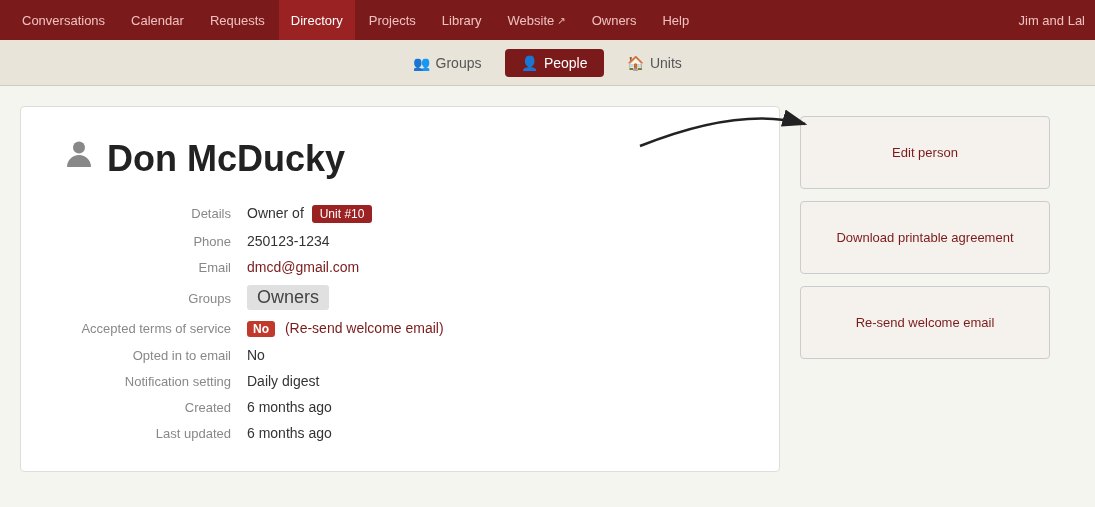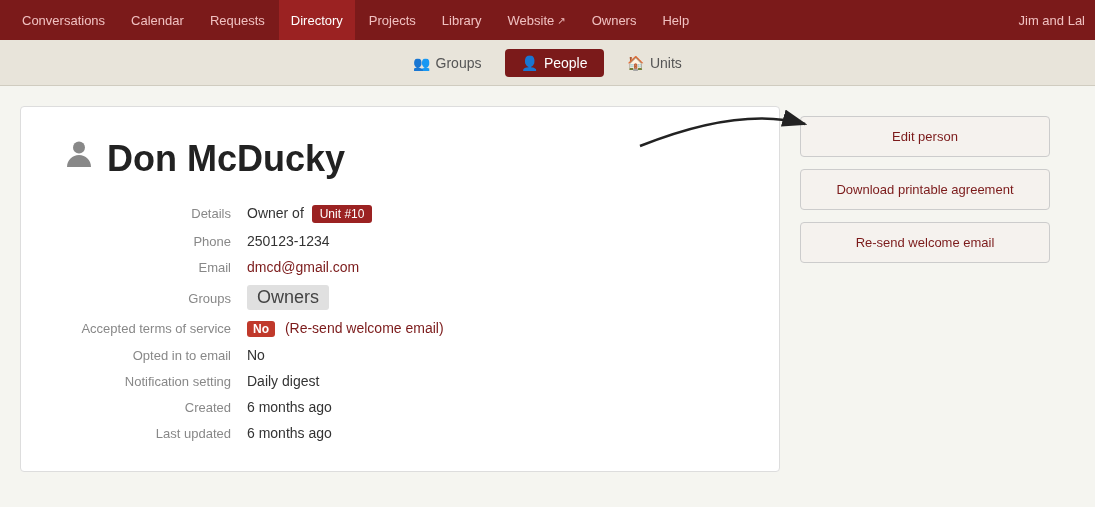--- a/index.html
+++ b/index.html
@@ -178,21 +178,21 @@
       display: flex;
       flex-direction: column;
       gap: 12px;
       min-width: 250px;
       padding-top: 10px;
     }
     .action-btn {
       background: #f5f2ee;
       border: 1px solid #ccc;
       border-radius: 4px;
-      padding: 12px 16px;
+      padding: 28px 16px;
       color: #7b1a1a;
       font-size: 13px;
       cursor: pointer;
       text-align: center;
       width: 100%;
     }
 
     
     .arrow-container {
       position: relative;

